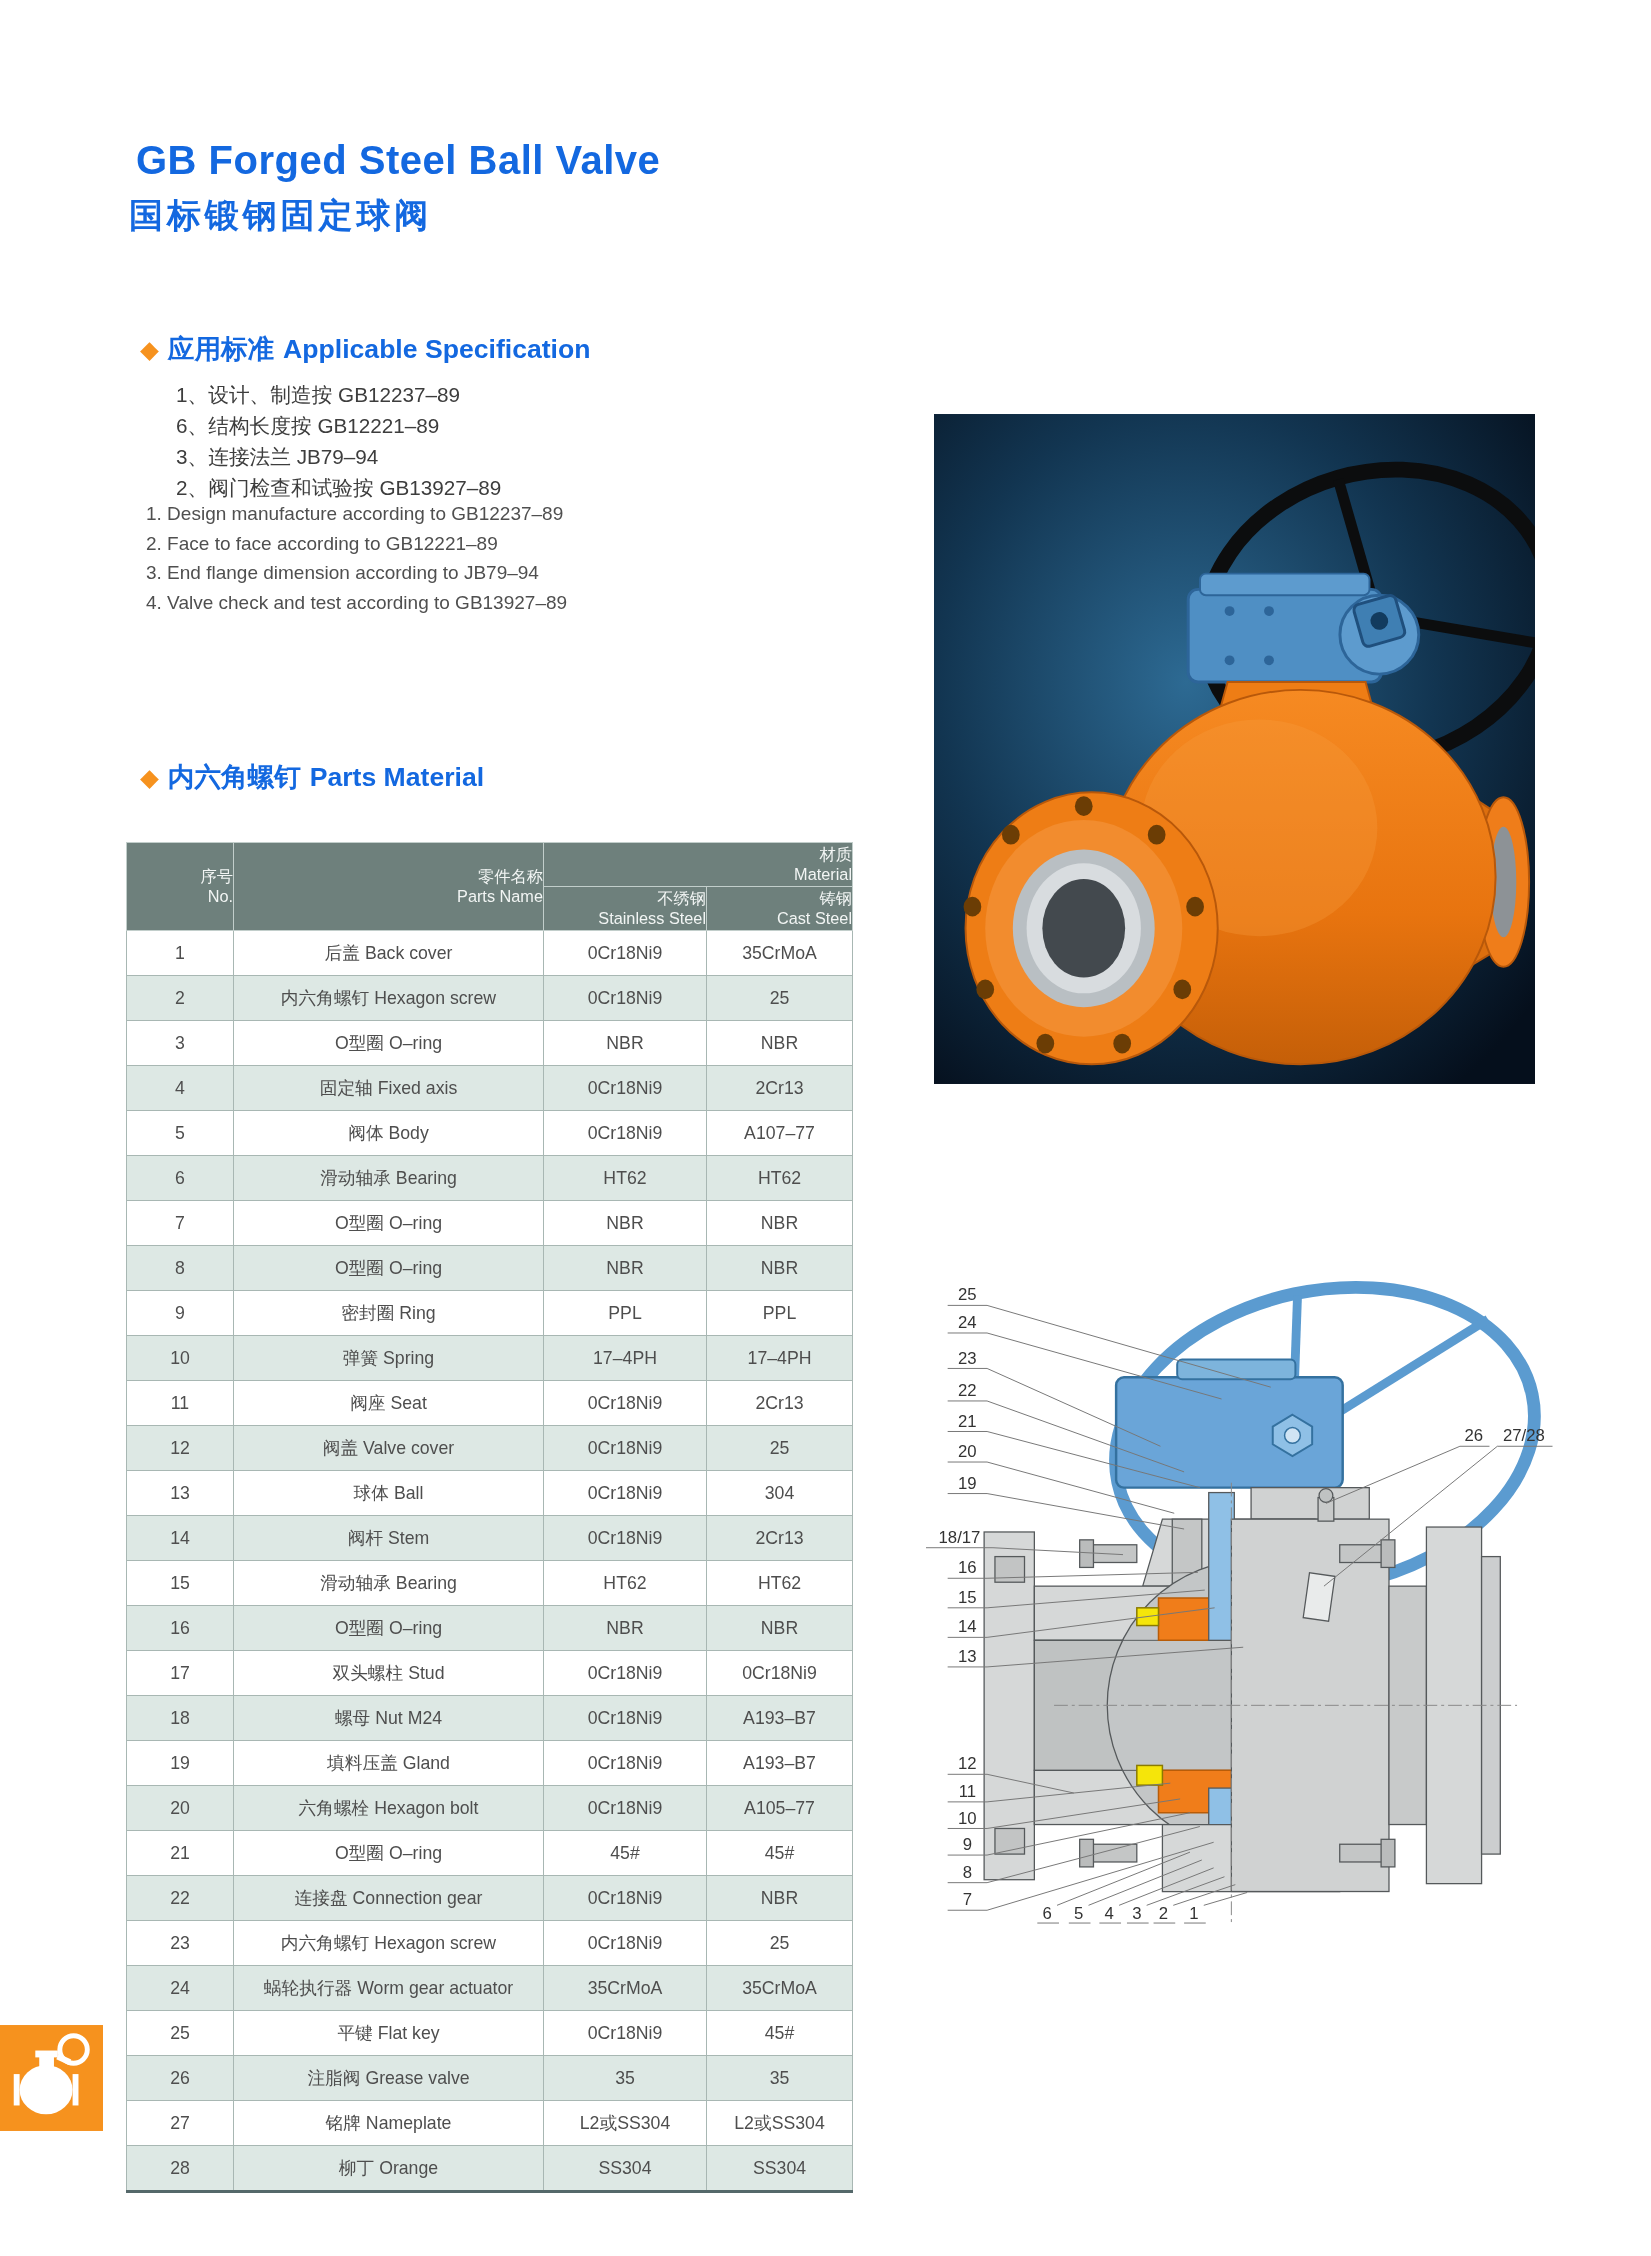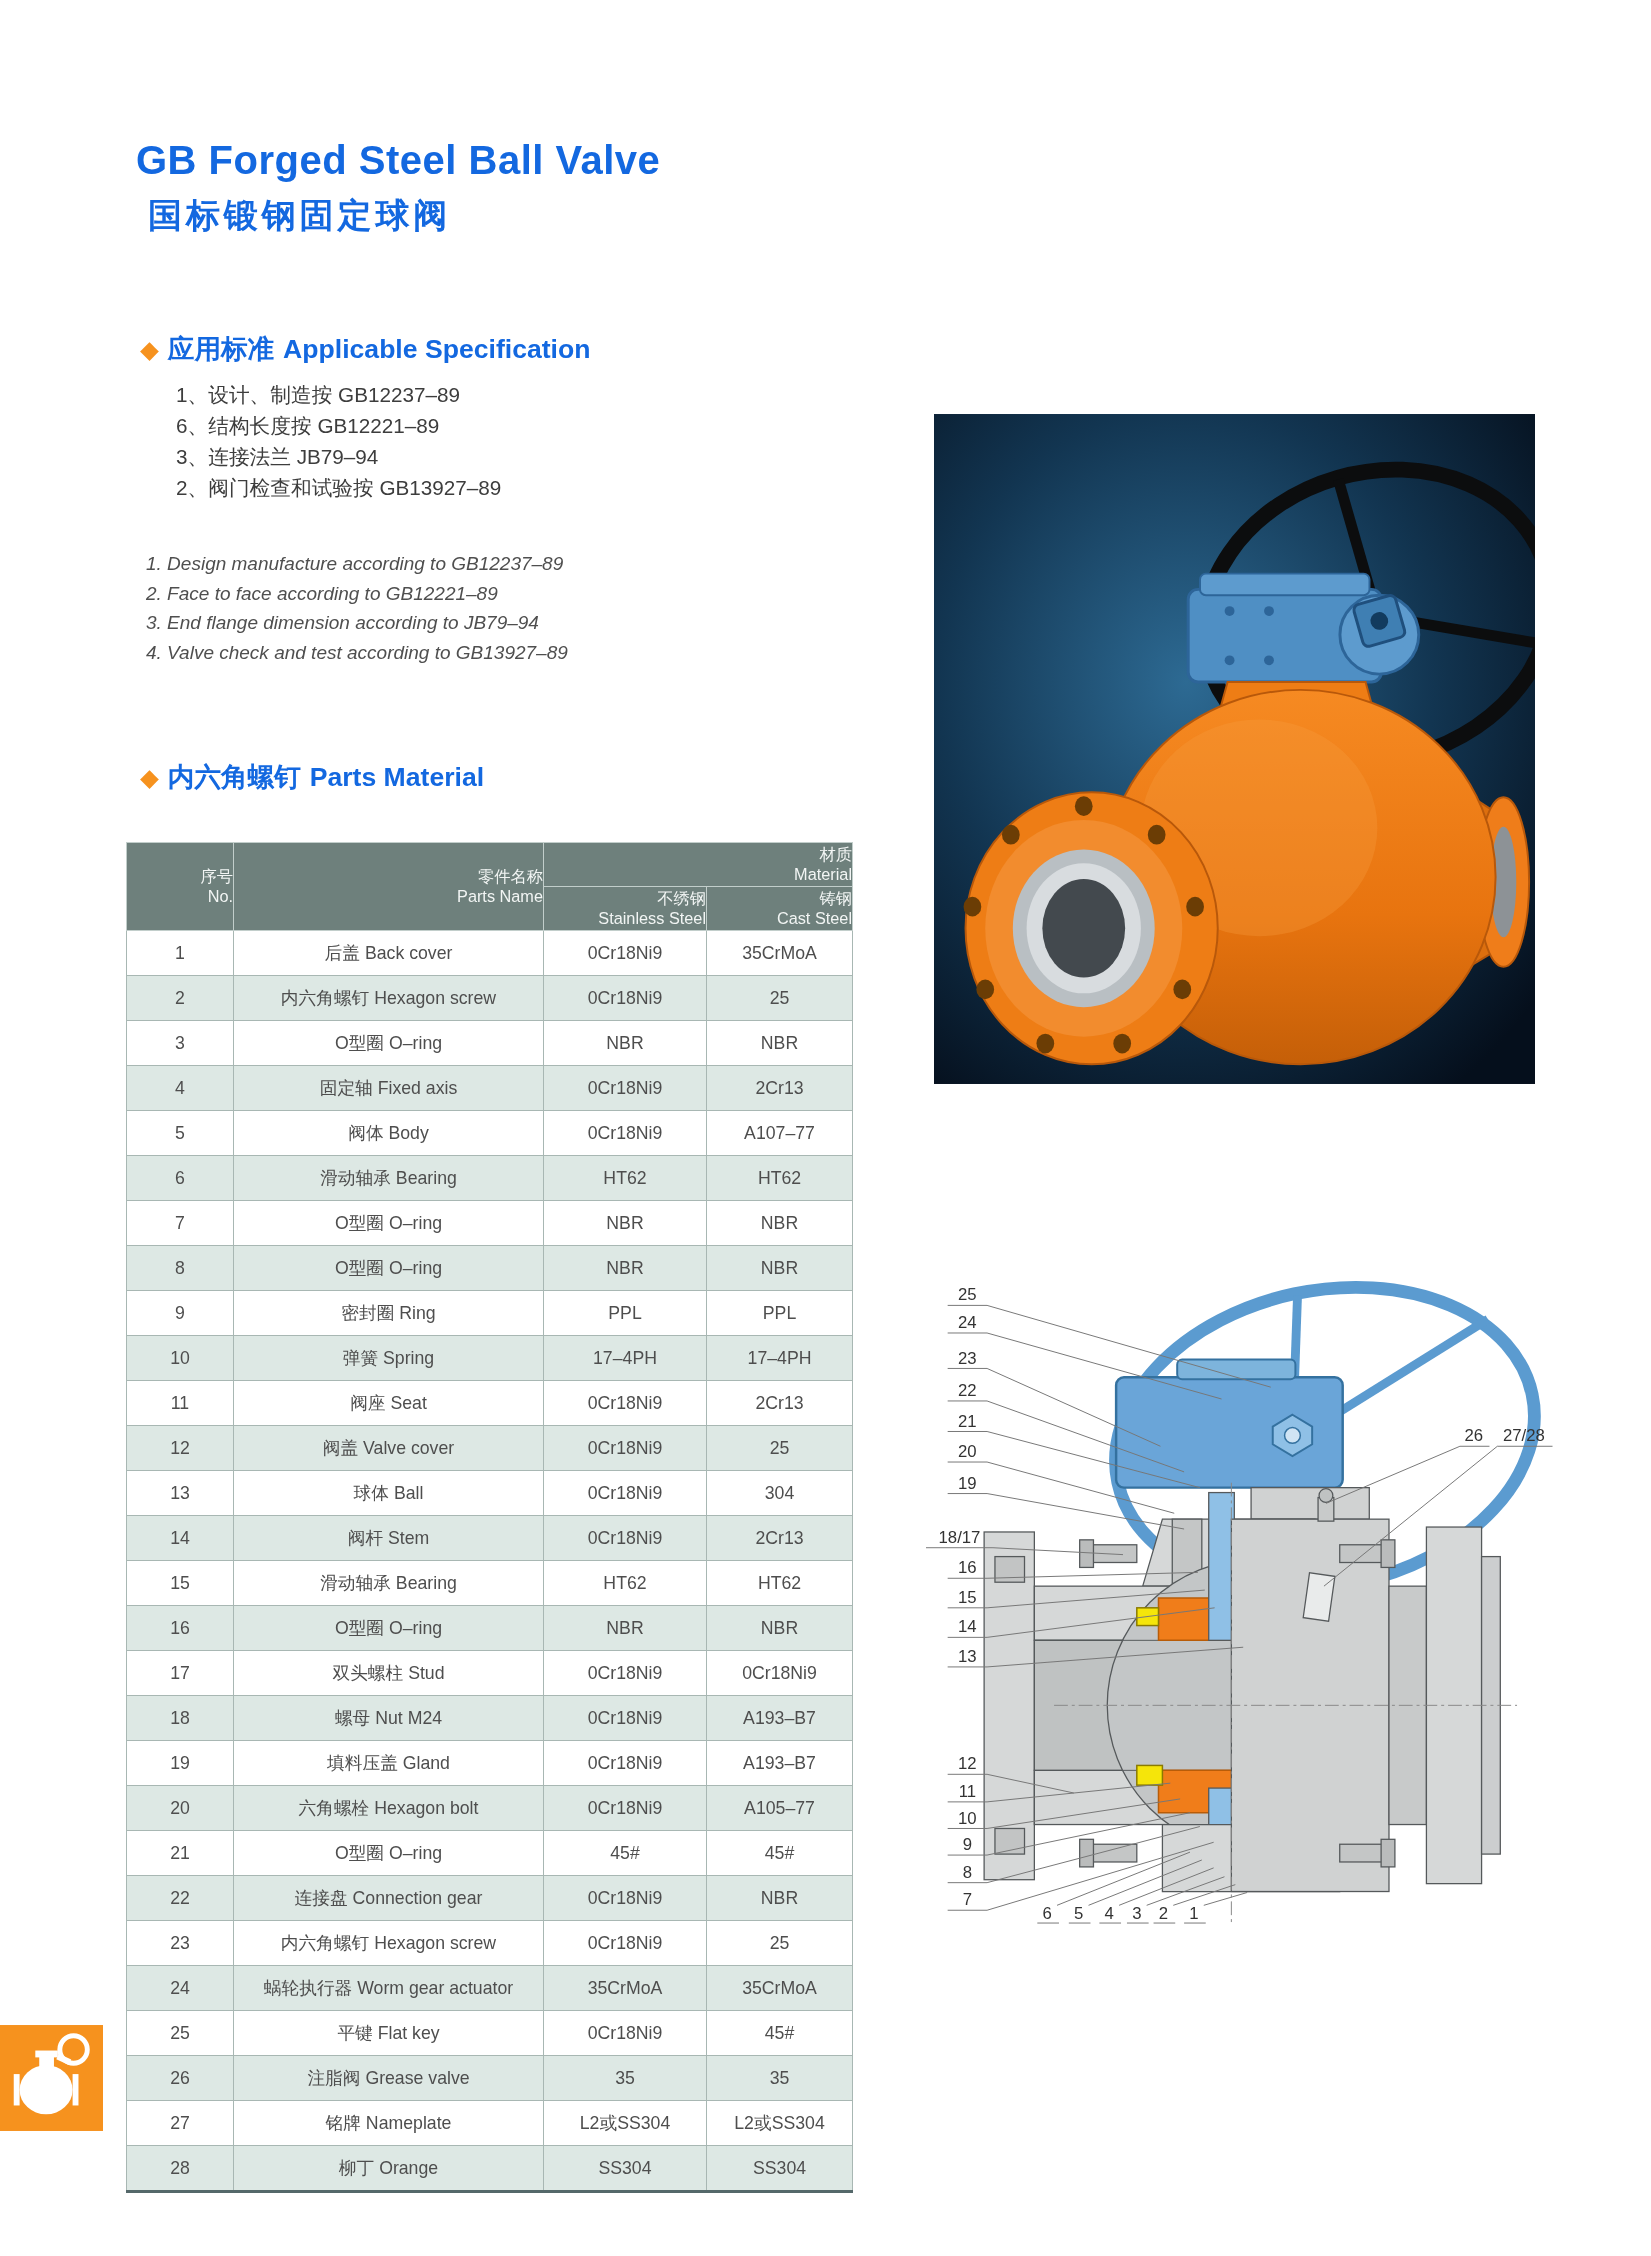--- a/index.html
+++ b/index.html
@@ -8,31 +8,31 @@
     --thbg:#6e807c;
     --rowalt:#dde8e4;
     --grid:#a8b7b3;
     --ink:#4e4e4e;
   }
   html,body{margin:0;padding:0;background:#ffffff;}
   .page{position:relative;width:1652px;height:2226px;background:#ffffff;overflow:hidden;
         font-family:"Liberation Sans","DejaVu Sans",sans-serif;}
 
   .title-en{position:absolute;left:136px;top:138px;font-size:40px;font-weight:bold;color:var(--blue);letter-spacing:0.5px;}
-  .title-zh{position:absolute;left:148px;top:193px;font-size:34px;font-weight:bold;color:var(--blue);letter-spacing:3.9px;}
+  .title-zh{position:absolute;left:129px;top:193px;font-size:34px;font-weight:bold;color:var(--blue);letter-spacing:3.9px;}
 
   .sec-head{position:absolute;display:flex;align-items:center;gap:8.9px;font-size:26.6px;font-weight:bold;color:var(--blue);}
   #spec-head{left:140px;top:331px;}
   #parts-head{left:140px;top:759px;}
   .diamond{color:var(--orange);font-size:24.6px;line-height:1;transform:translateY(1px);}
 
   .spec-list{position:absolute;}
   #spec-zh{left:152px;top:379px;font-size:20.7px;color:#3d3d3d;}
   #spec-zh .spec-item{height:31px;line-height:31px;white-space:nowrap;margin-left:24px;}
-  #spec-en{left:146px;top:549px;font-size:19px;color:#4f4f4f;font-style:italic;}
+  #spec-en{left:146px;top:499px;font-size:19px;color:#4f4f4f;}
   #spec-en .spec-item{height:29.6px;line-height:29.6px;white-space:nowrap;}
 
   table#parts{position:absolute;left:126px;top:842px;width:726px;border-collapse:collapse;table-layout:fixed;}
   #parts th{background:var(--thbg);color:#f2f5f4;font-weight:normal;font-size:16.3px;line-height:1.2;
             border:1px solid #c2cecb;padding:2px 0;text-align:right;}
   #parts thead tr.h1{height:29.6px;}
   #parts thead tr.h2{height:35px;}
   #parts td{border:1px solid var(--grid);font-size:17.7px;color:var(--ink);text-align:center;
             height:44px;padding:0;white-space:nowrap;overflow:hidden;}
   #parts tbody tr:nth-child(even) td{background:var(--rowalt);}

